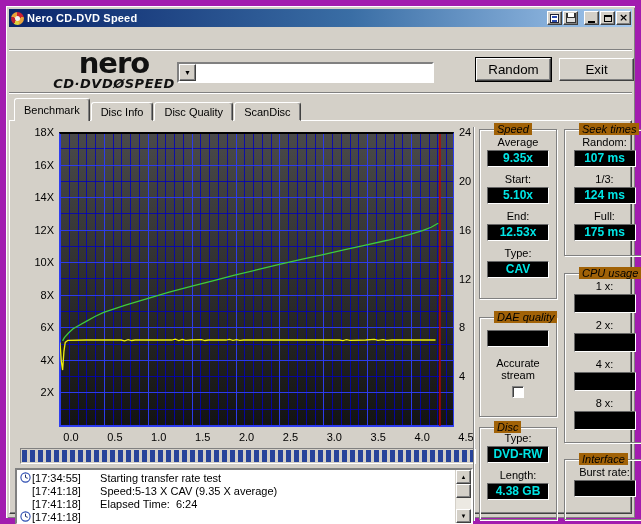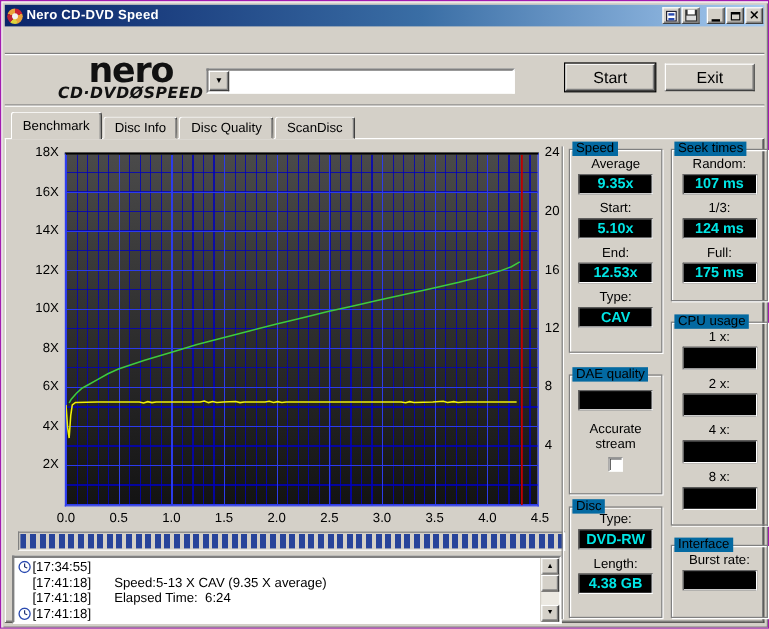--- a/index.html
+++ b/index.html
@@ -1,19 +1,19 @@
 <!DOCTYPE html>
 <html><head>
 <meta charset="utf-8">
 <style>
   * { margin:0; padding:0; box-sizing:border-box; }
   html,body { width:641px; height:524px; }
   body { font-family:"Liberation Sans", sans-serif; font-size:11px; color:#000; background:#d4d0c8; position:relative; overflow:hidden; }
 
-  .window { position:absolute; inset:0; background:#d4d0c8; border:1px solid #a21caf;
+  .window { position:absolute; inset:0; background:#d4d0c8; border:6px solid #a21caf;
             box-shadow: inset 1px 1px 0 #fff, inset 2px 2px 0 #d4d0c8, inset -1px -1px 0 #808080; }
 
   
   .titlebar { position:absolute; left:3px; top:3px; right:3px; height:18px;
               background:linear-gradient(90deg,#0a246a,#3a6ea5 55%,#a6caf0); display:flex; align-items:center; }
   .app-icon { width:13px; height:13px; margin:0 3px 0 2px; border-radius:50%;
               background:conic-gradient(#c23 0 20%, #e9a33b 20% 45%, #ddd23b 45% 60%, #b23 60% 80%, #e9a33b 80%); position:relative; }
   .app-icon::after { content:""; position:absolute; left:4px; top:4px; width:5px; height:5px; border-radius:50%; background:#f2f2f2; }
   .title-text { color:#fff; font-weight:bold; font-size:11px; letter-spacing:.2px; }
   .tb-btns { margin-left:auto; display:flex; align-items:center; gap:1px; padding-right:1px; }
@@ -66,21 +66,21 @@
             repeating-linear-gradient(0deg,  rgba(46,62,240,.95) 0 1px, transparent 1px 32.55px),
             repeating-linear-gradient(90deg, rgba(0,0,190,.8) 0 1px, transparent 1px 8.777px),
             repeating-linear-gradient(0deg,  rgba(0,0,190,.8) 0 1px, transparent 1px 16.28px),
             linear-gradient(#4a4a4a,#131313); }
   .plot svg { position:absolute; inset:0; width:100%; height:100%; }
   .yticks-left  { position:absolute; left:2px;  top:11px; width:42px;  height:293px; }
   .yticks-left span  { position:absolute; right:0; text-align:right; }
   .yticks-right { position:absolute; left:449px; top:11px; width:30px; height:293px; }
   .yticks-right span { position:absolute; left:0; }
   .xticks { position:absolute; left:50px; top:310px; width:395px; height:14px; }
-  .xticks span { position:absolute; transform:translateX(-50%); }
+  .xticks span { position:absolute; transform:translateX(-50%);margin-left:11px; }
 
   .progressbar { position:absolute; left:10px; top:327px; width:456px; height:16px;
                  border:1px solid; border-color:#808080 #fff #fff #808080; background:#d4d0c8; padding:1px; }
   .progress-fill { width:100%; height:100%;
                    background:repeating-linear-gradient(90deg,#28449a 0 5px,#d4d0c8 5px 8px); }
 
   
   .logbox { position:absolute; left:5px; top:347px; width:458px; height:57px; background:#fff;
             border:2px solid; border-color:#808080 #fff #fff #808080; display:flex; }
   .log-list { flex:1; padding:1px 2px; overflow:hidden; }
@@ -91,21 +91,21 @@
   .sb-btn { height:14px; background:#d4d0c8; border:1px solid; border-color:#fff #404040 #404040 #fff;
             box-shadow:inset -1px -1px 0 #808080; font-size:6px; text-align:center; line-height:12px; }
   .sb-thumb { height:14px; background:#d4d0c8; border:1px solid; border-color:#fff #404040 #404040 #fff;
               box-shadow:inset -1px -1px 0 #808080; }
   .sb-track { flex:1; }
   .sb-down { margin-top:auto; }
 
   
   .vsep { position:absolute; left:463px; top:6px; width:2px; height:394px; border-left:1px solid #808080; border-right:1px solid #fff; }
   .groupbox { position:absolute; border:1px solid #808080; box-shadow:inset 1px 1px 0 #fff, 1px 1px 0 #fff; }
-  .legend { position:absolute; top:-7px; left:2px; background:#0369a1; padding:0 3px; white-space:nowrap; }
+  .legend { position:absolute; top:-7px; left:14px; background:#a16207; padding:0 3px; white-space:nowrap;font-style:italic; }
   .fldlabel { text-align:center; margin-top:6px; white-space:pre; }
   .lcd { background:#000; color:#00e5e5; font-weight:bold; font-size:12px; text-align:center;
          height:17px; line-height:15px; width:62px; margin:2px auto 0; border:1px solid; border-color:#666 #fff #fff #666; }
   .lcd.tall { height:19px; line-height:17px; }
   .checkbox { width:12px; height:12px; background:#fff; margin:5px auto 0;
               border:1px solid; border-color:#808080 #fff #fff #808080; box-shadow:inset 1px 1px 0 #404040; }
 
   .box-speed     { left:469px; top:8px;   width:78px; height:170px; }
   .box-seek      { left:554px; top:8px;   width:81px; height:127px; }
   .box-cpu       { left:554px; top:152px; width:81px; height:170px; }
@@ -145,21 +145,21 @@
 
   <div class="logo">
     <div class="logo-1">nero</div>
     <div class="logo-2">CD·DVDØSPEED</div>
   </div>
   <div class="combo">
     <span class="combo-btn">
         <span>▼</span>
       </span>
   </div>
-  <button class="btn btn-default" style="left:470px; top:52px;">Start</button>
+  <button class="btn btn-default" style="left:470px; top:52px;">Random</button>
   <button class="btn" style="left:553px; top:52px;">Exit</button>
   <div class="sep" style="top:86px"></div>
 
   <div class="tabs">
     <span class="tab active">Benchmark</span>
     <span class="tab">Disc Info</span>
     <span class="tab">Disc Quality</span>
     <span class="tab">ScanDisc</span>
   </div>
 
@@ -210,20 +210,21 @@
 
     <div class="logbox">
       <div class="log-list" id="log-list">
           <div class="log-row">
     <span class="log-icon"><svg width="11" height="11" viewBox="0 0 11 11">
                 <circle cx="5.5" cy="5.5" r="4.6" fill="#fff" stroke="#2a4ab0" stroke-width="1.1"></circle>
                 <line x1="5.5" y1="5.5" x2="5.5" y2="2.6" stroke="#203070" stroke-width="1"></line>
                 <line x1="5.5" y1="5.5" x2="7.7" y2="6.3" stroke="#203070" stroke-width="1"></line>
               </svg></span>
     <span class="log-time">[17:34:55]</span>
+    <span class="log-text">  Starting transfer rate test</span>
   </div>
           <div class="log-row">
     <span class="log-icon"></span>
     <span class="log-time">[17:41:18]</span>
     <span class="log-text">  Speed:5-13 X CAV (9.35 X average)</span>
   </div>
           <div class="log-row">
     <span class="log-icon"></span>
     <span class="log-time">[17:41:18]</span>
     <span class="log-text">  Elapsed Time:  6:24</span>

